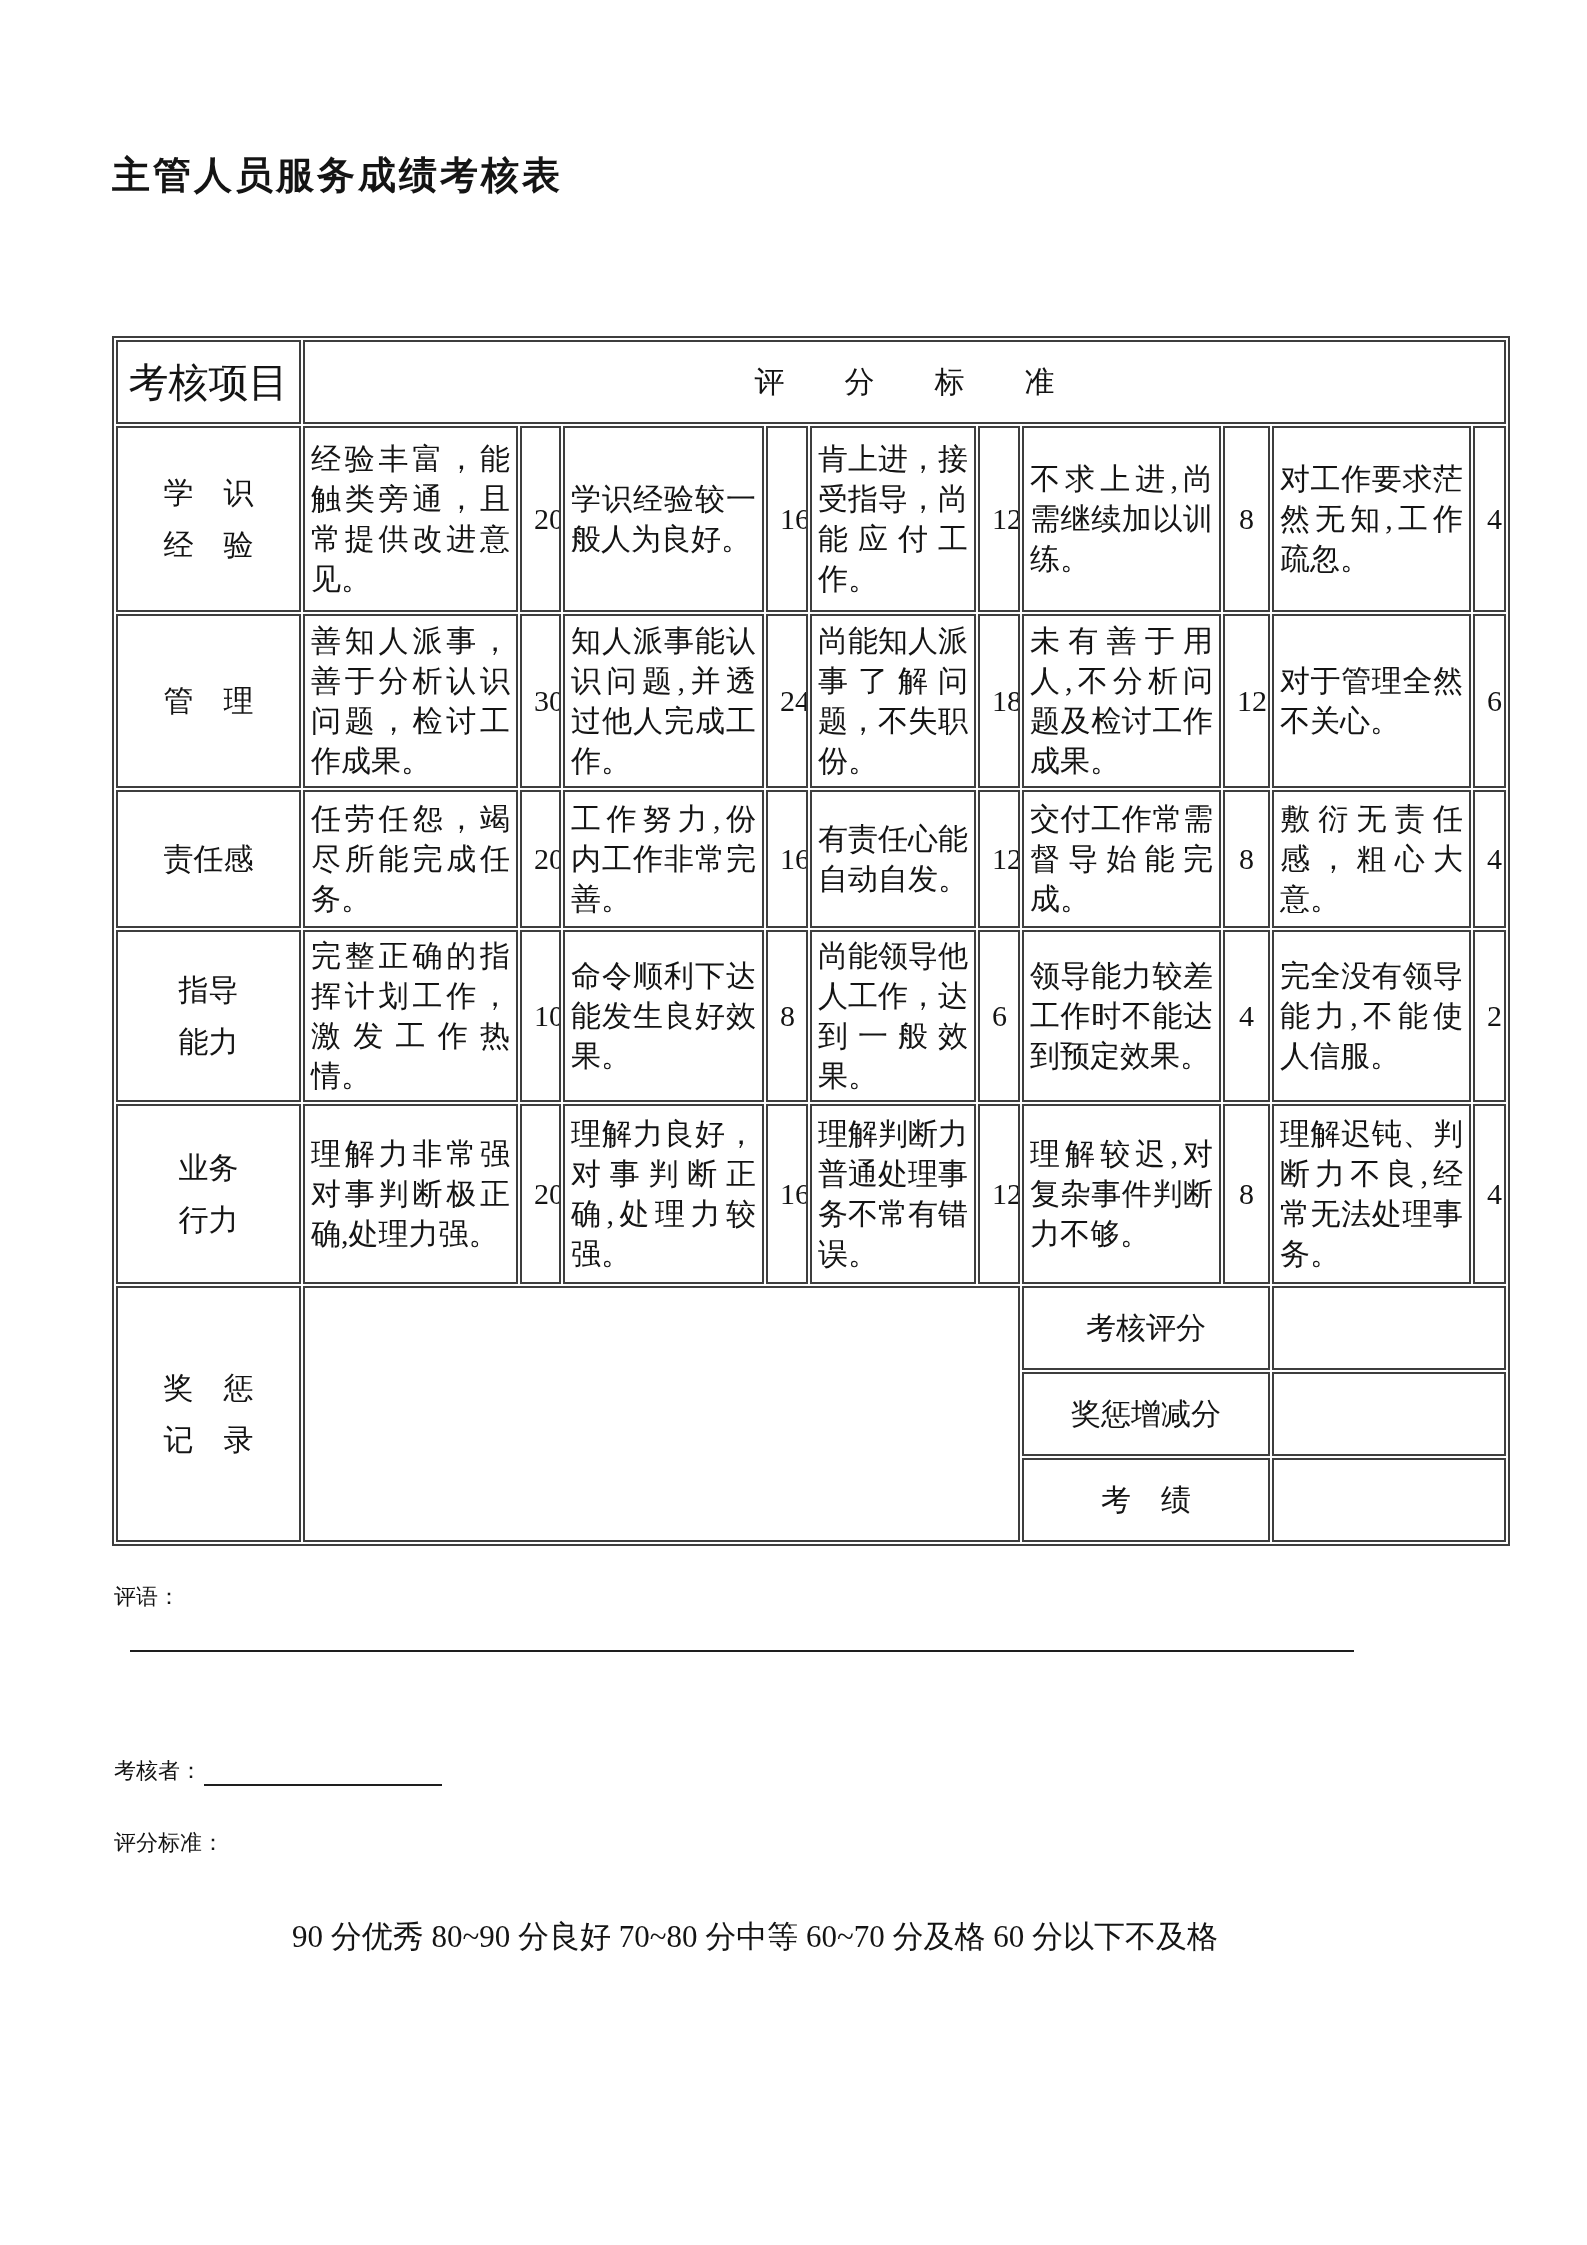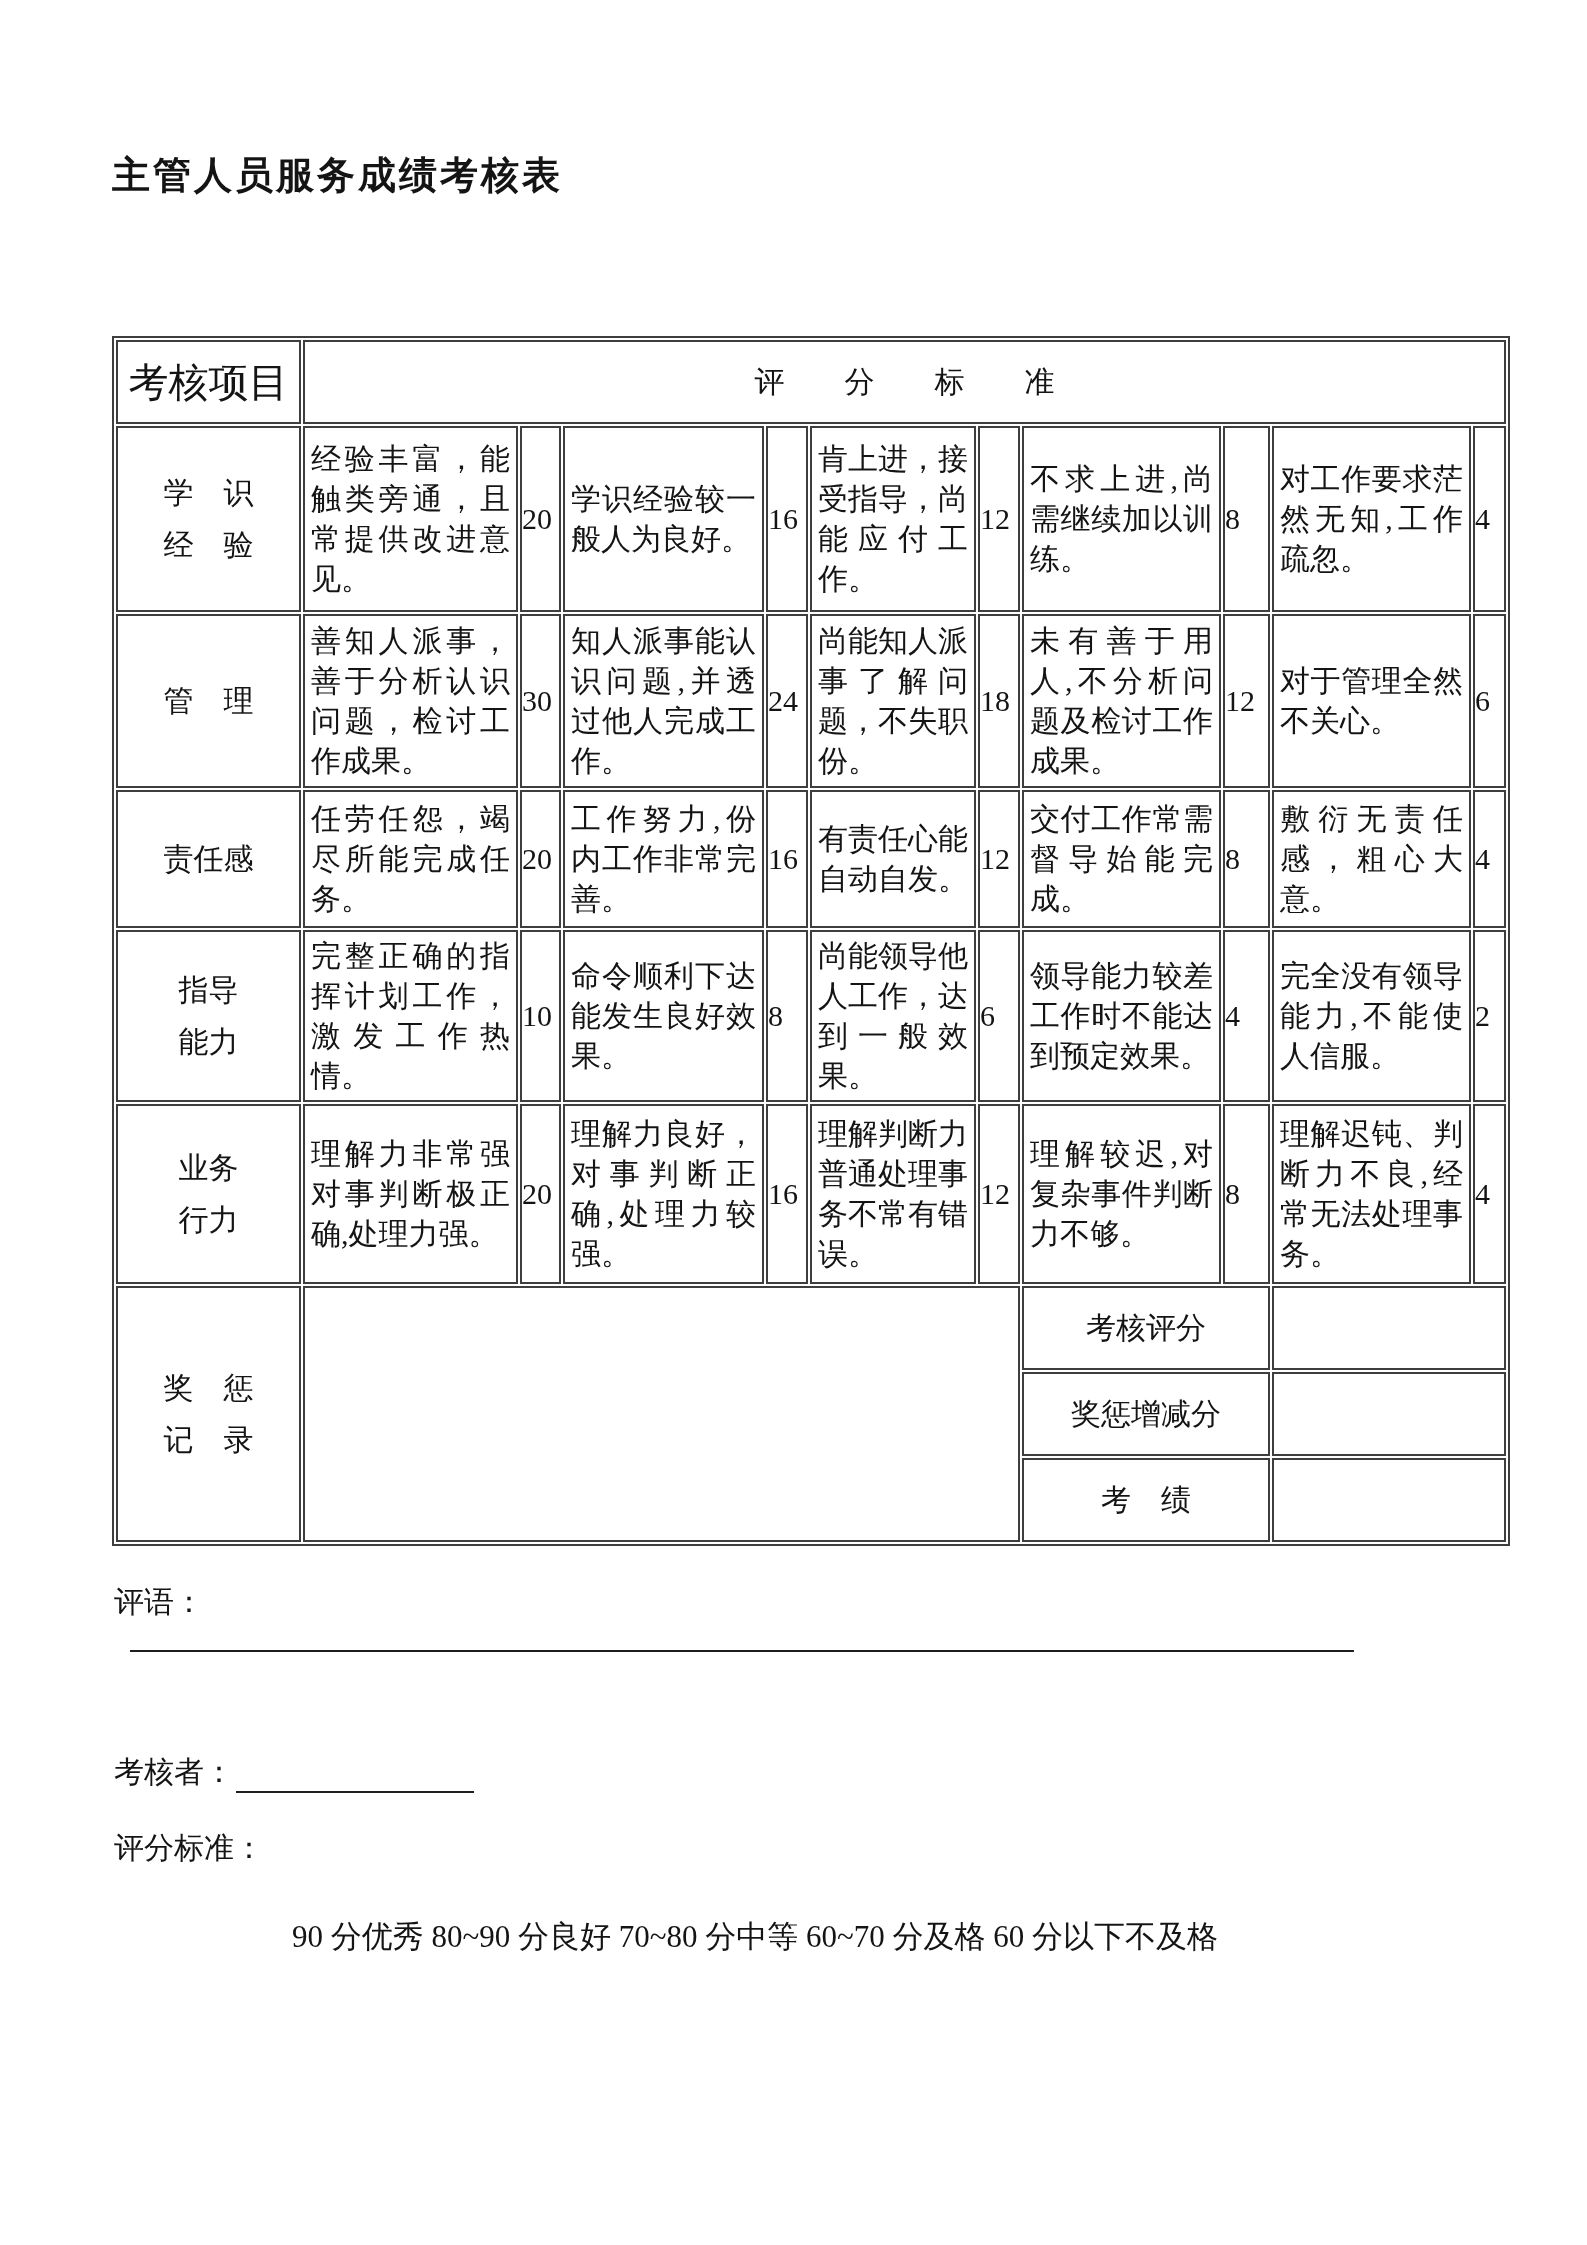--- a/index.html
+++ b/index.html
@@ -23,24 +23,24 @@
     position:absolute; left:112px; top:336px; width:1370px;
     table-layout:fixed; border-collapse:separate; border-spacing:2px;
     border:2px solid #3e3e3e; background:#fff;
   }
   .sheet td { border:2px solid #3e3e3e; vertical-align:middle; overflow:hidden; }
   td.cat   { text-align:center; font-size:30px; line-height:52px; }
   td.hdrL  { text-align:center; font-size:40px; }
   td.hdrR  { text-align:center; font-size:30px; }
   td.desc  { font-size:30px; line-height:40px; padding:4px 6px;
              text-align:justify; text-align-last:left; }
-  td.score { text-align:left; font-size:30px; padding:0; }
+  td.score { text-align:center; font-size:30px; padding:12px; }
   td.flabel{ text-align:center; font-size:30px; }
   td.blank, td.fvalue { background:#fff; }
-  .b-label { position:absolute; font-size:30px; white-space:nowrap; }
+  .b-label { position:absolute; font-size:22px; white-space:nowrap; }
   .comments-line { position:absolute; left:130px; top:1650px; width:1224px; border-top:2px solid #1e1e1e; }
   .grading-scale { position:absolute; left:292px; top:1916px; font-size:31px; white-space:nowrap; }
 </style>
 </head>
 <body>
 
 <div class="page">
 
   <div class="title">主管人员服务成绩考核表</div>
 

